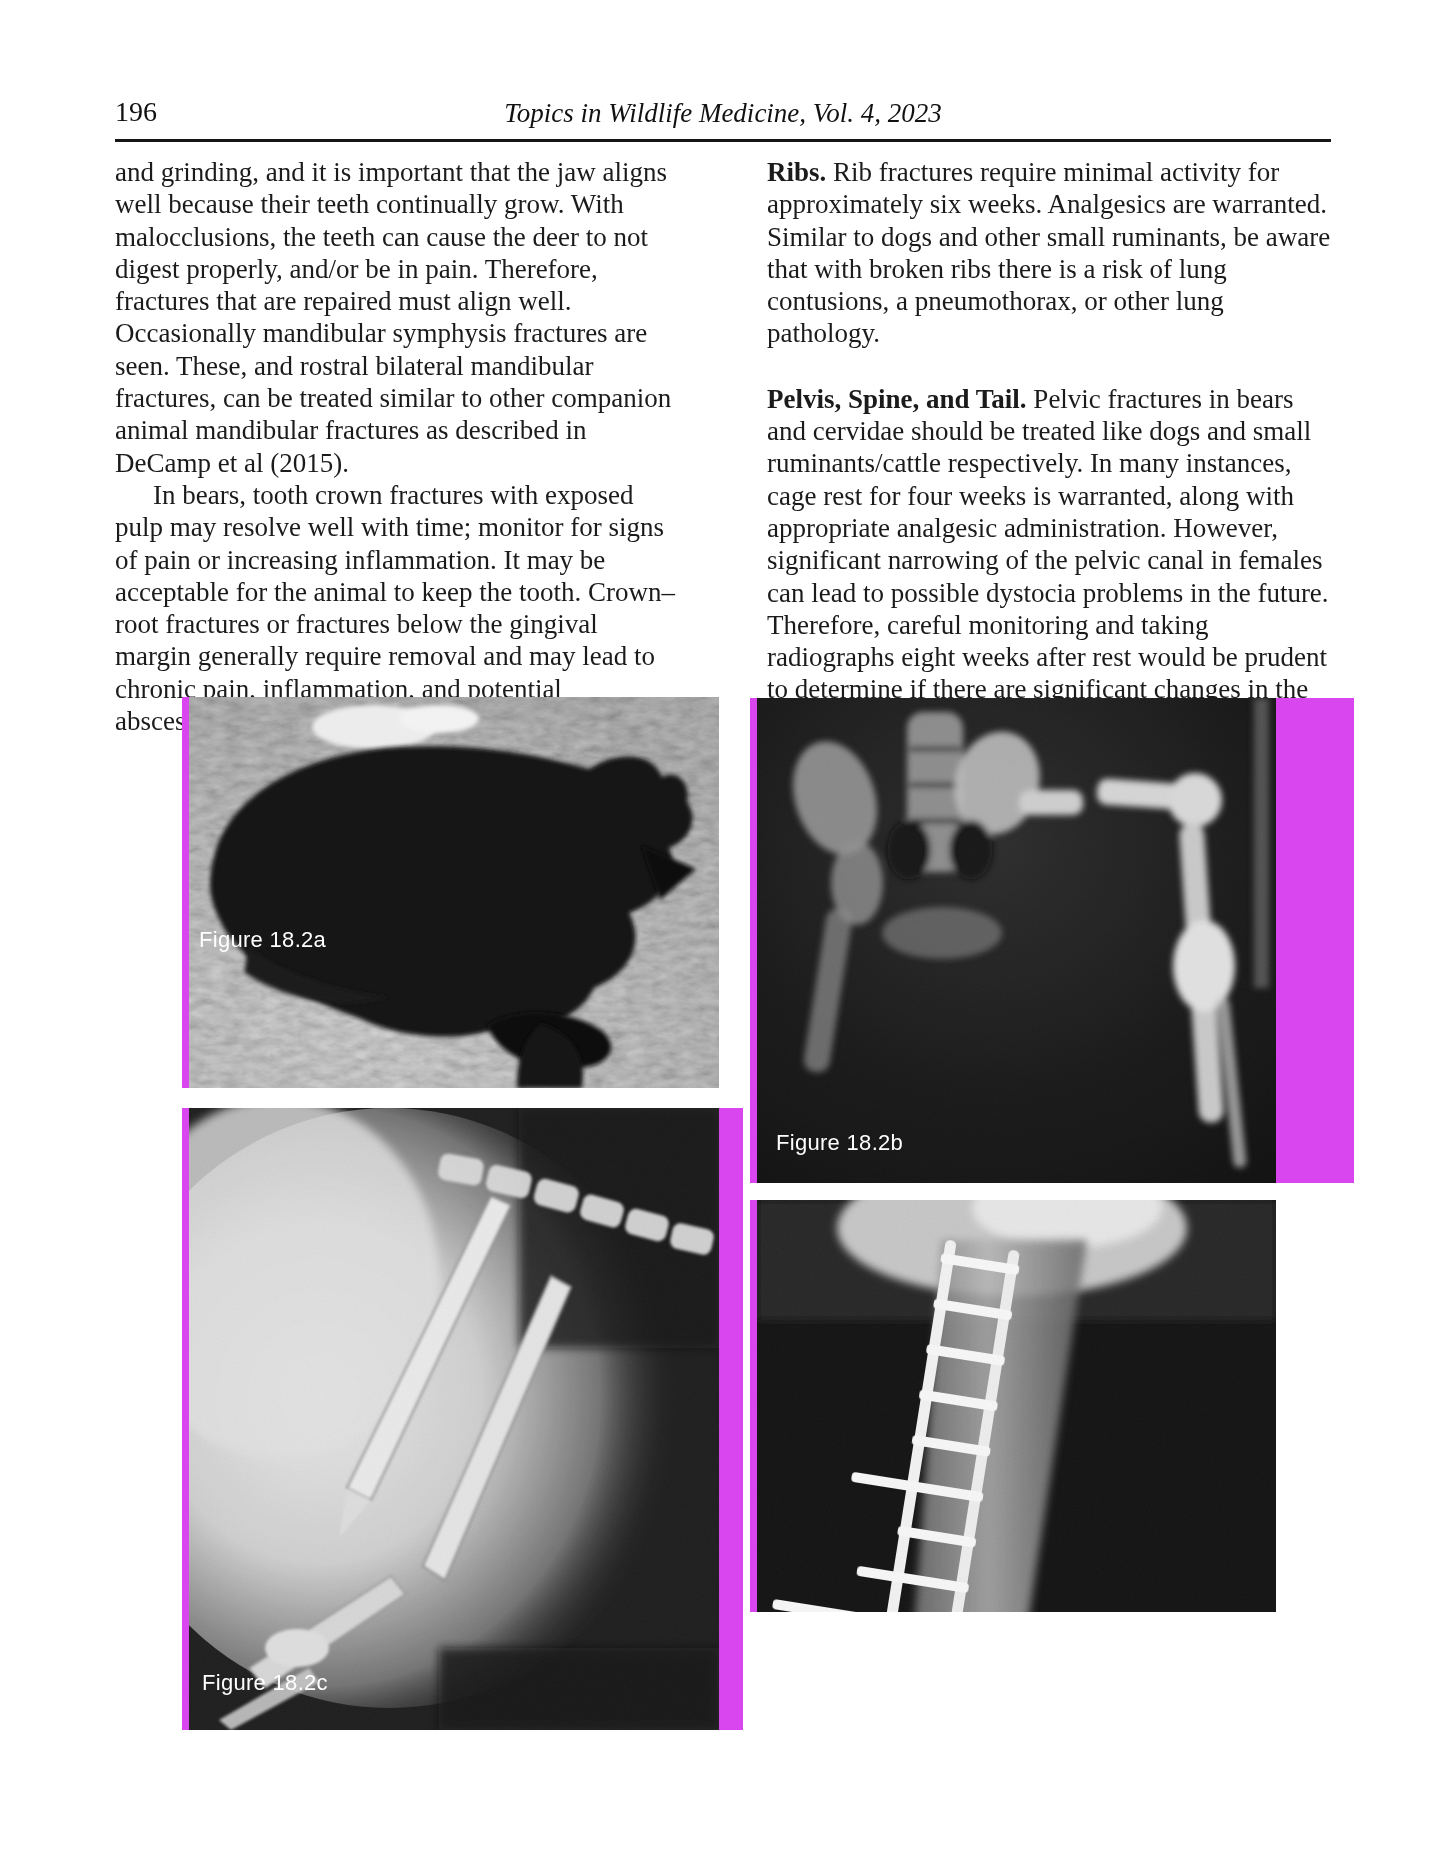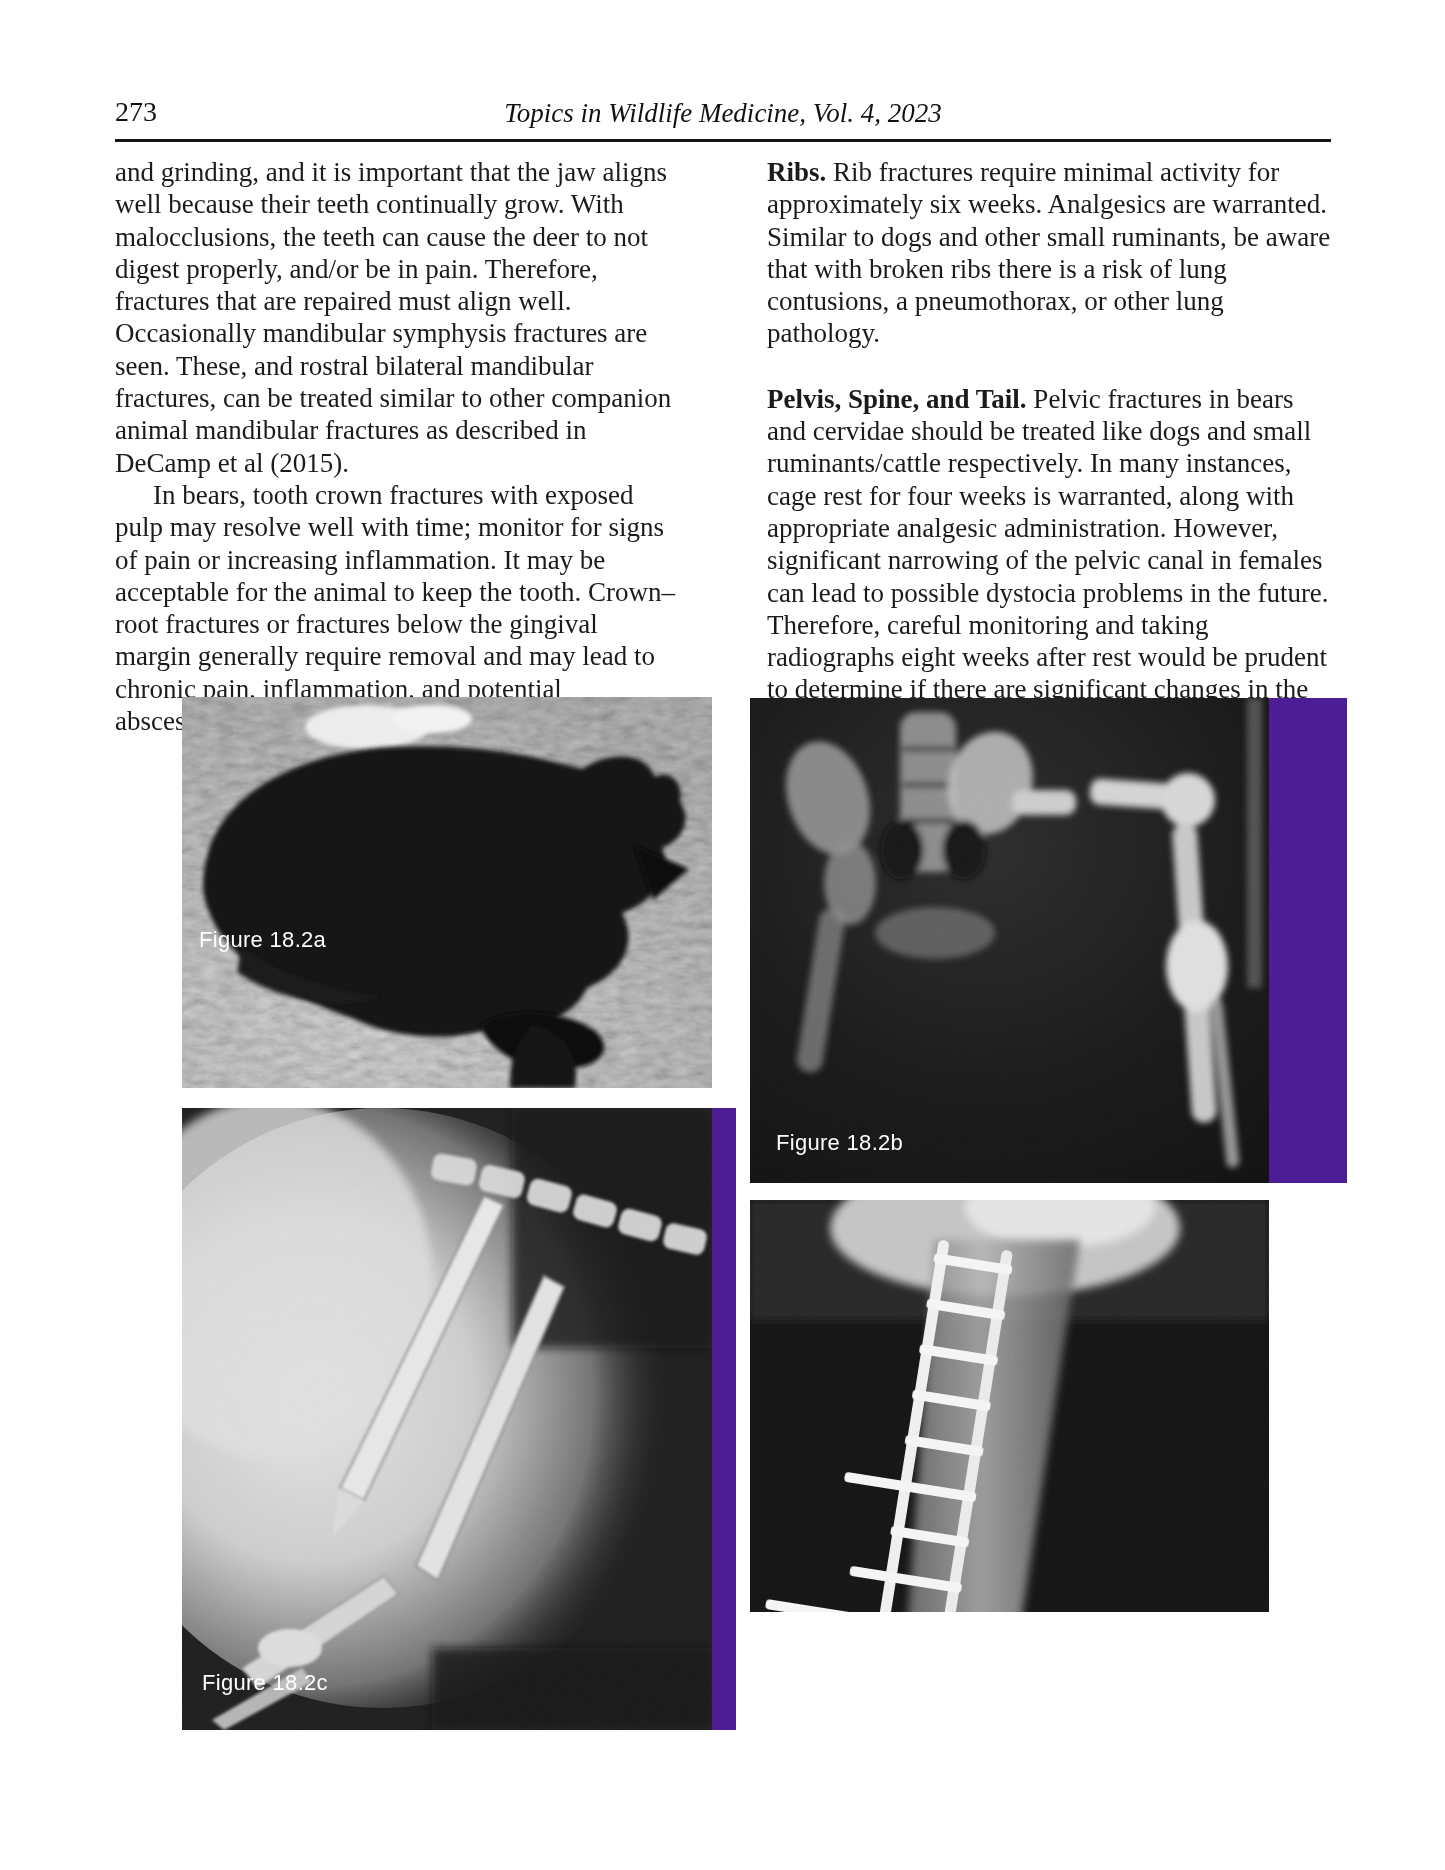--- a/index.html
+++ b/index.html
@@ -15,21 +15,21 @@
   
   .col{position:absolute;top:156px;font-size:27px;line-height:32.3px;text-align:left;color:#1b1b1b;}
   .col p{margin:0;}
   .col-left{left:115px;width:562px;}
   .col-right{left:767px;width:566px;}
   .col p.indented{text-indent:38px;}
   .sect{margin:0;}
   .sect + .sect{margin-top:33px;}
   .runin{font-weight:bold;}
   
-  .fig{position:absolute;overflow:hidden;background:#4c1d95;}
+  .fig{position:absolute;overflow:hidden;background:#d946ef;padding-left:7px;}
   .fig svg{display:block;}
   .figlabel{
     position:absolute;color:#ffffff;font-family:"Liberation Sans", sans-serif;
     font-size:22px;letter-spacing:0.3px;
   }
   .fig-a{left:182px;top:697px;width:530px;height:391px;}
   .fig-b{left:750px;top:698px;width:597px;height:485px;}
   .fig-c{left:182px;top:1108px;width:554px;height:622px;}
   .fig-d{left:750px;top:1200px;width:519px;height:412px;font-style:italic;}
   .lbl-a{left:17px;top:230px;}
@@ -41,21 +41,21 @@
     position:absolute;left:190px;top:1748px;width:1010px;
     font-family:"Liberation Sans", sans-serif;font-size:21.5px;line-height:26px;color:#2d2d2d;
   }
 </style>
 </head>
 <body>
 
 <div class="page">
 
   <div class="hdr">
-    <span class="pagenum">273</span>
+    <span class="pagenum">196</span>
     <span class="jtitle">Topics in Wildlife Medicine, Vol. 4, 2023</span>
   </div>
   <div class="hrule"></div>
 
   <div class="col col-left">
     <p>and grinding, and it is important that the jaw aligns well because their teeth continually grow. With malocclusions, the teeth can cause the deer to not digest properly, and/or be in pain. Therefore, fractures that are repaired must align well. Occasionally mandibular symphysis fractures are seen. These, and rostral bilateral mandibular fractures, can be treated similar to other companion animal mandibular fractures as described in DeCamp et al (2015).</p>
     <p class="indented">In bears, tooth crown fractures with exposed pulp may resolve well with time; monitor for signs of pain or increasing inflammation. It may be acceptable for the animal to keep the tooth. Crown–root fractures or fractures below the gingival margin generally require removal and may lead to chronic pain, inflammation, and potential abscessation without treatment.</p>
   </div>
 
   <div class="col col-right">

